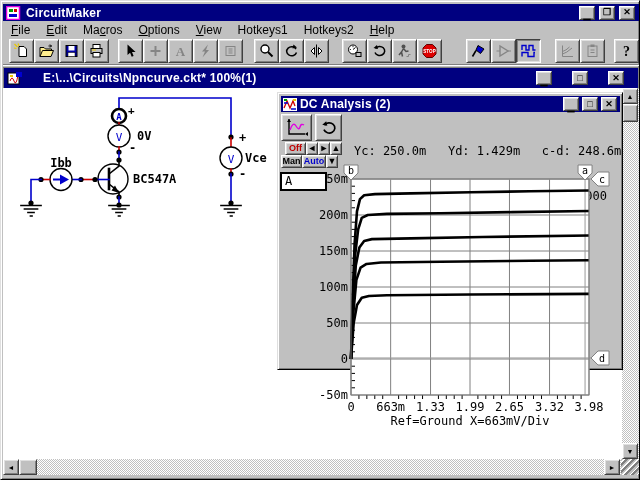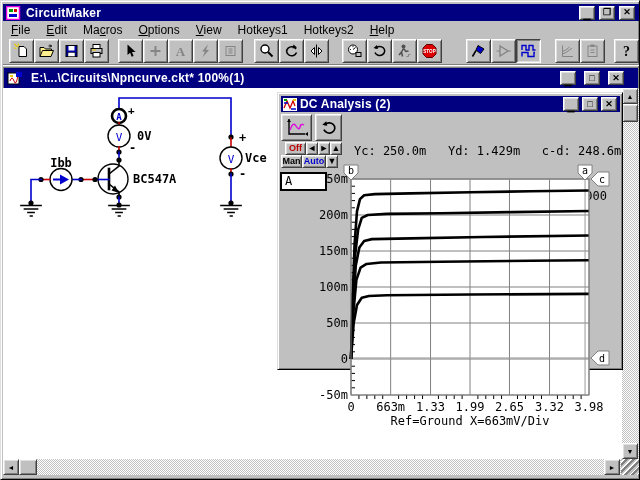--- a/index.html
+++ b/index.html
@@ -25,21 +25,21 @@
   #titlebar { position:absolute; left:2px; top:3px; width:636px; height:17px; padding-left:3px; gap:4px;}
   #menubar { position:absolute; left:2px; top:21px; width:636px; height:16px;
     display:flex; align-items:flex-start; font-size:12px; color:#000; }
   .menu-item { padding:1px 8px; white-space:nowrap; }
   .menu-item u { text-decoration:underline; }
   #toolbar { position:absolute; left:2px; top:38px; width:636px; height:26px;
     display:flex; align-items:flex-start; border-bottom:1px solid #808080; box-shadow:0 1px 0 #fff;}
   .tbtn { width:25px; height:24px; }
   .tbtn svg { width:17px; height:16px; }
   
-  #doctitle { position:absolute; left:2px; top:66px; width:636px; height:21px; padding-left:3px; gap:8px; border:1px solid #808080; border-bottom:none;}
+  #doctitle { position:absolute; left:2px; top:66px; width:636px; height:21px; padding-left:3px; gap:20px; border:1px solid #808080; border-bottom:none;}
   #canvas { position:absolute; left:2px; top:87px; width:619px; height:371px; background:#fff; }
   .sb { position:absolute; background:#c0c0c0; }
   .dither { background-image:repeating-conic-gradient(#ffffff 0% 25%, #c0c0c0 25% 50%); background-size:2px 2px; }
   .sbbtn { position:absolute; width:16px; height:16px; font-size:7px; color:#000; }
   #vsb { left:621px; top:87px; width:17px; height:371px; }
   #hsb { left:2px; top:458px; width:618px; height:16px; }
   #grip { position:absolute; left:620px; top:458px; width:18px; height:16px;
      background:#c0c0c0;
      background-image:repeating-linear-gradient(135deg,#c0c0c0 0 2px,#ffffff 2px 3px,#808080 3px 5px); }
   

